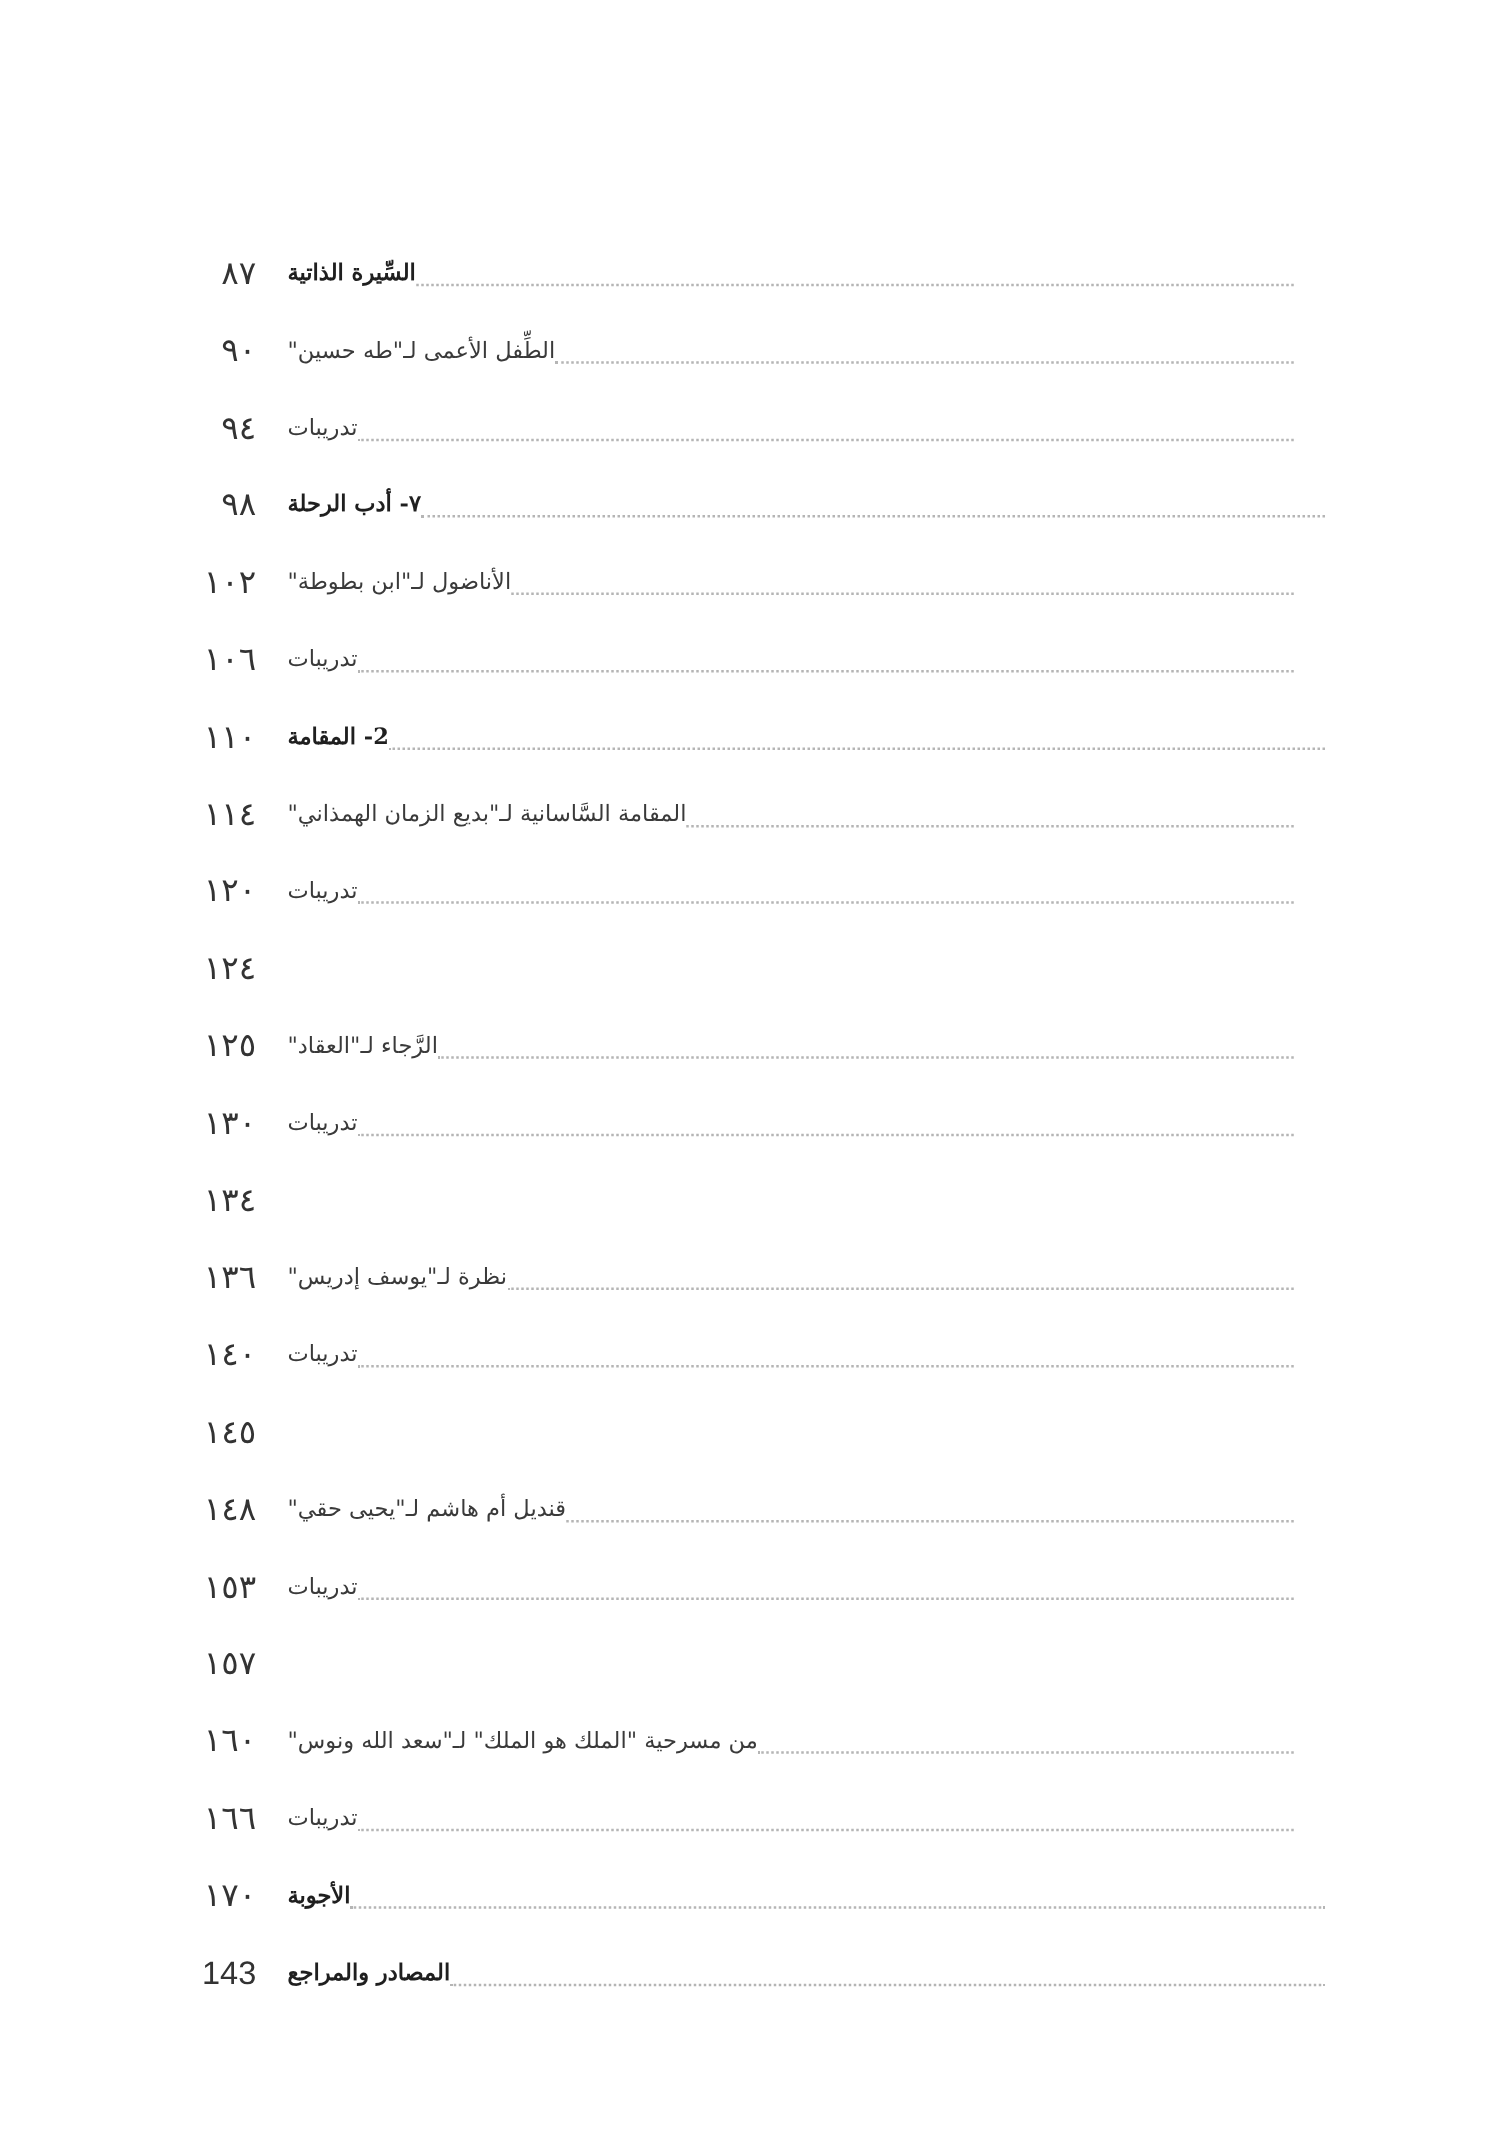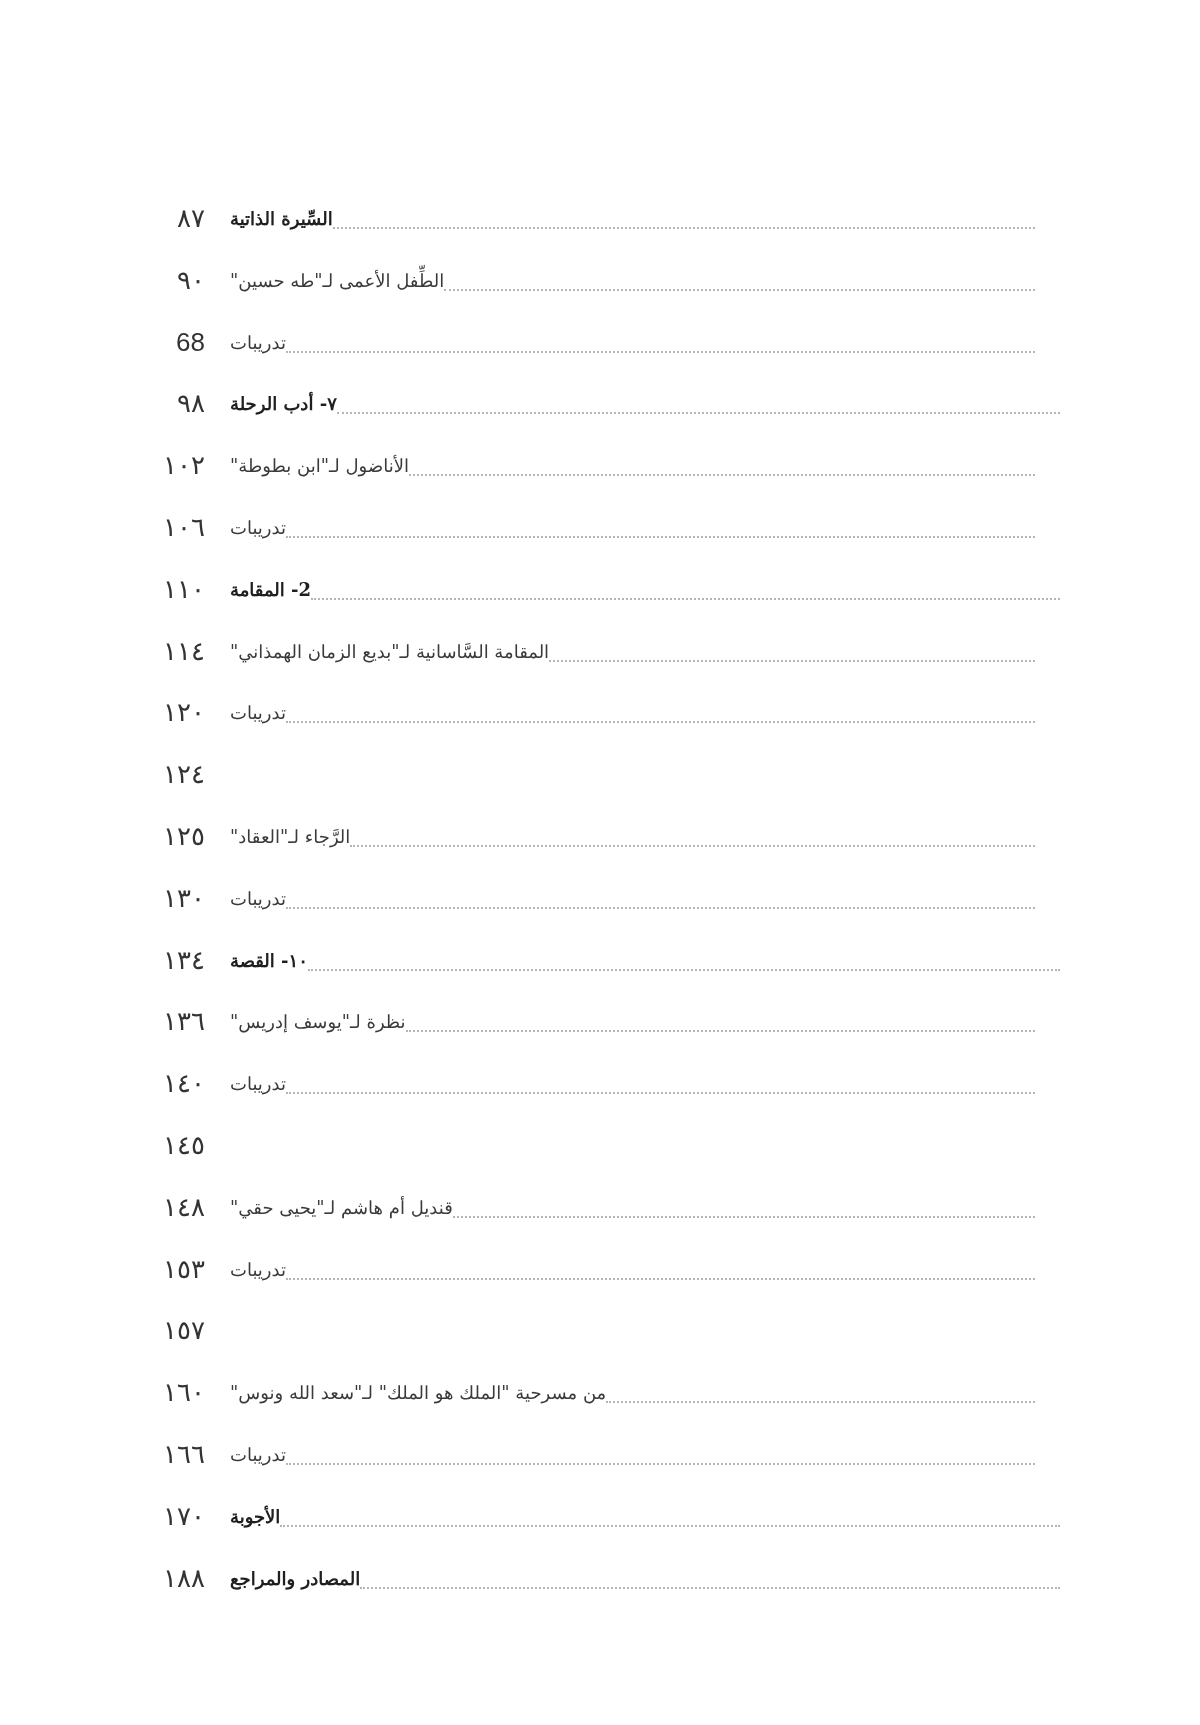--- a/index.html
+++ b/index.html
@@ -86,21 +86,21 @@
       <span class="entry-text">الطِّفل الأعمى لـ"طه حسين"</span>
       <span class="leader"></span>
     </div>
     <span class="page-num">٩٠</span>
   </div>
   <div class="toc-row">
     <div class="entry level-sub">
       <span class="entry-text">تدريبات</span>
       <span class="leader"></span>
     </div>
-    <span class="page-num">68</span>
+    <span class="page-num">٩٤</span>
   </div>
   <div class="toc-row">
     <div class="entry level-main">
       <span class="entry-text">٧- أدب الرحلة</span>
       <span class="leader"></span>
     </div>
     <span class="page-num">٩٨</span>
   </div>
   <div class="toc-row">
     <div class="entry level-sub">
@@ -148,24 +148,20 @@
     <span class="page-num">١٢٥</span>
   </div>
   <div class="toc-row">
     <div class="entry level-sub">
       <span class="entry-text">تدريبات</span>
       <span class="leader"></span>
     </div>
     <span class="page-num">١٣٠</span>
   </div>
   <div class="toc-row">
-    <div class="entry level-main">
-      <span class="entry-text">١٠- القصة</span>
-      <span class="leader"></span>
-    </div>
     <span class="page-num">١٣٤</span>
   </div>
   <div class="toc-row">
     <div class="entry level-sub">
       <span class="entry-text">نظرة لـ"يوسف إدريس"</span>
       <span class="leader"></span>
     </div>
     <span class="page-num">١٣٦</span>
   </div>
   <div class="toc-row">
@@ -214,15 +210,15 @@
       <span class="entry-text">الأجوبة</span>
       <span class="leader"></span>
     </div>
     <span class="page-num">١٧٠</span>
   </div>
   <div class="toc-row">
     <div class="entry level-main">
       <span class="entry-text">المصادر والمراجع</span>
       <span class="leader"></span>
     </div>
-    <span class="page-num">١٨٨</span>
+    <span class="page-num">143</span>
   </div>
 </div>
 
 </body></html>

